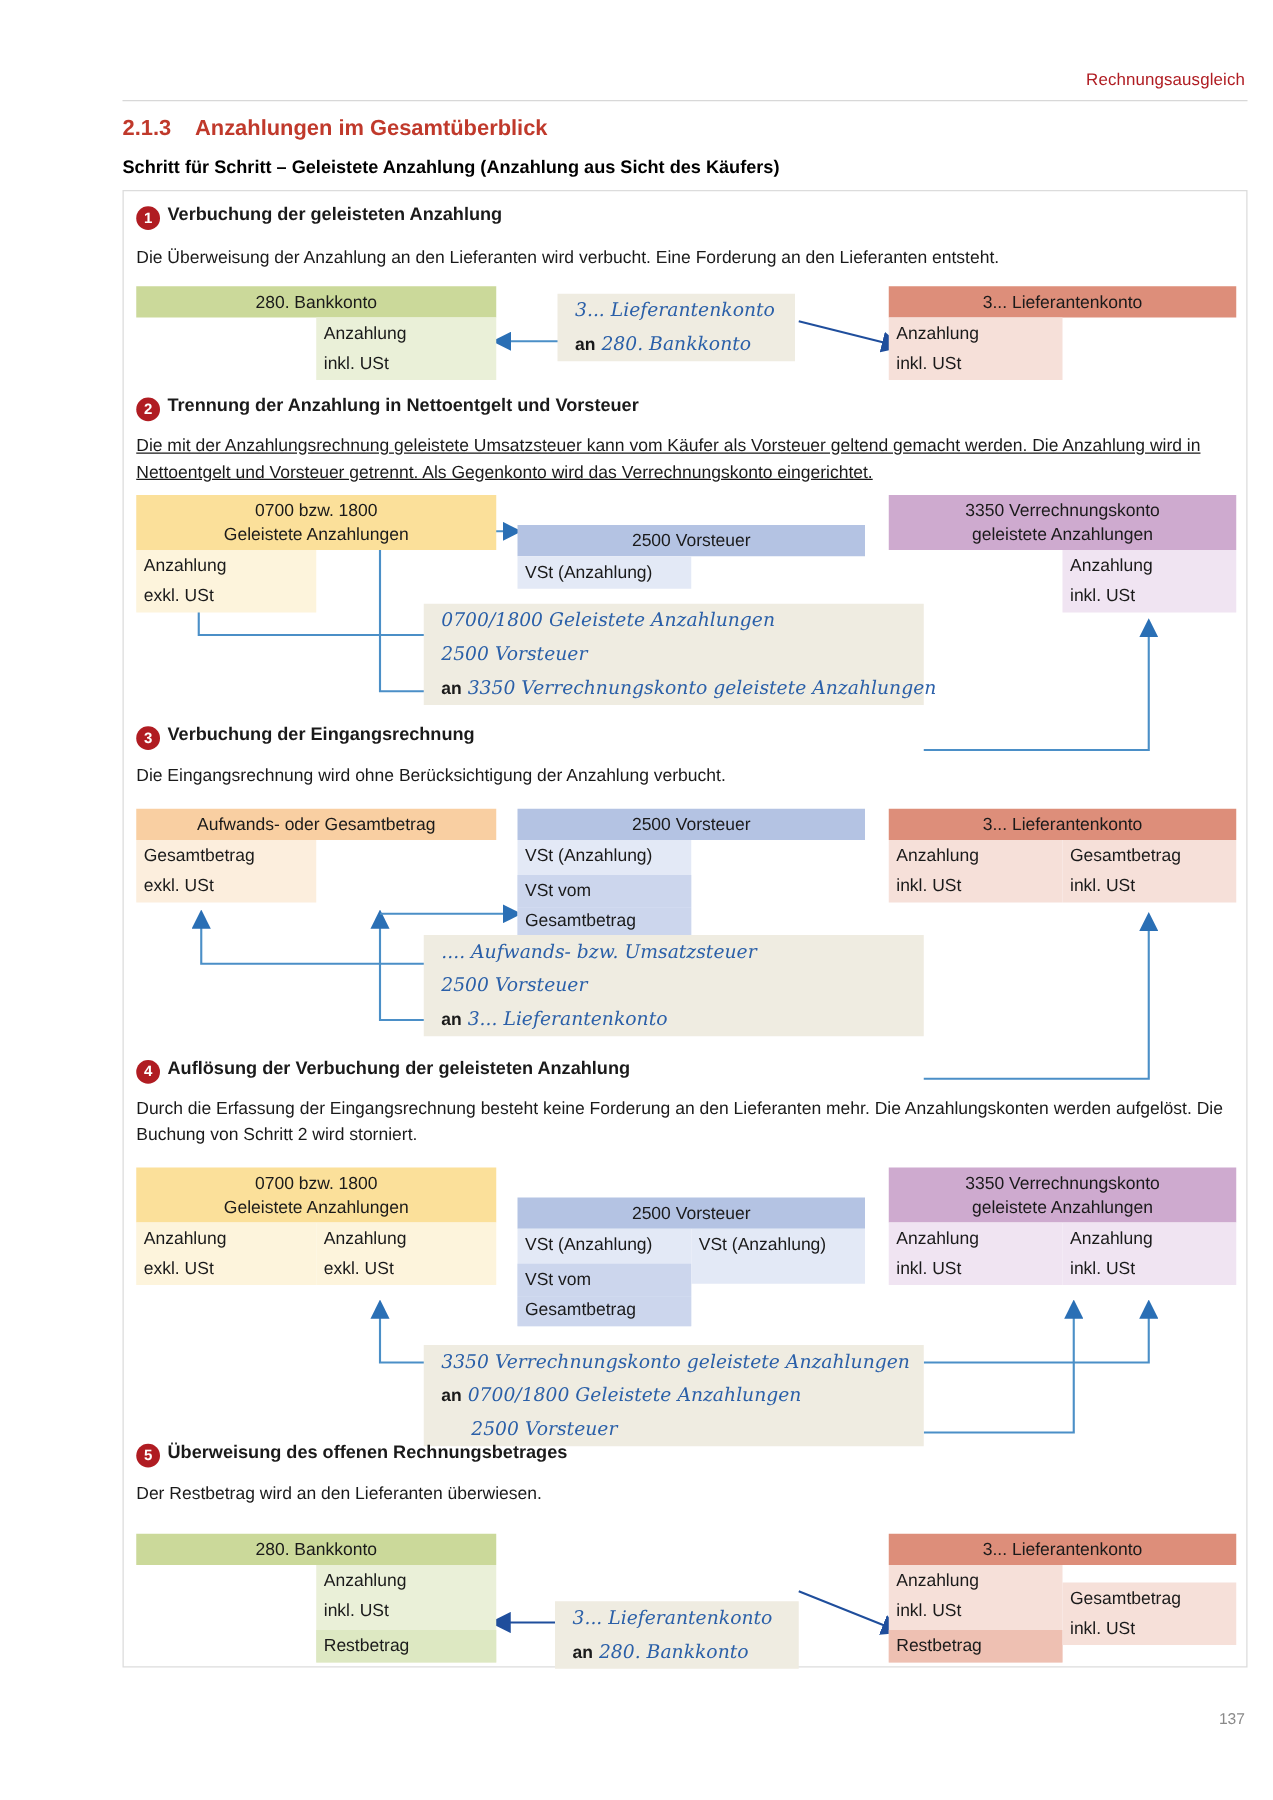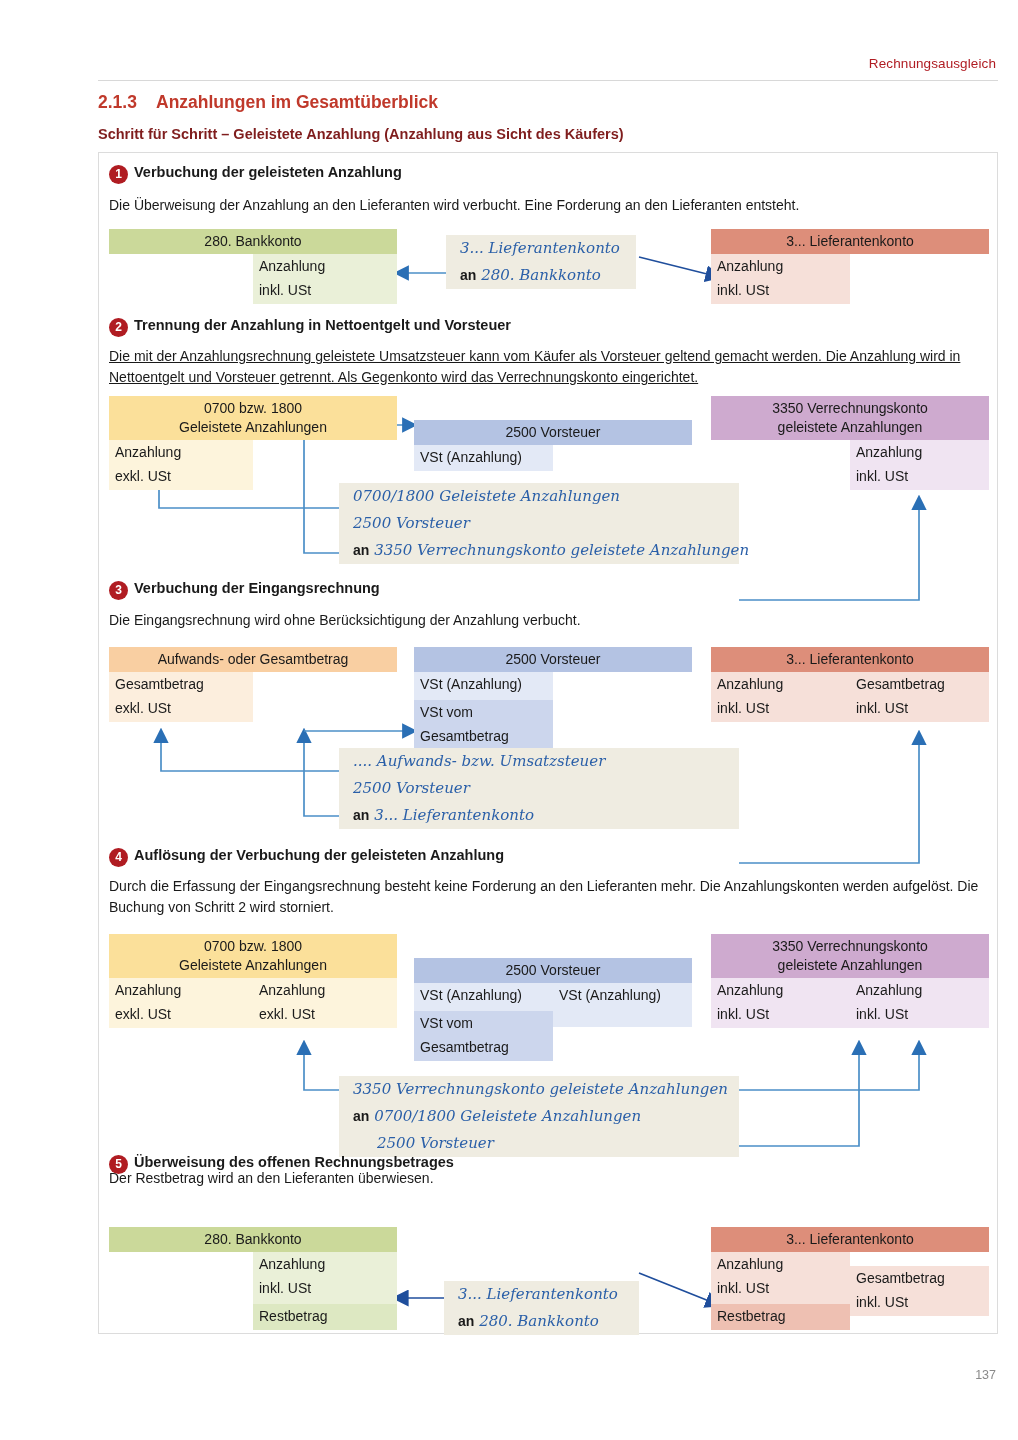--- a/index.html
+++ b/index.html
@@ -12,21 +12,21 @@
     color:#b01c22; letter-spacing:.1px; }
   .head-rule { position:absolute; left:70px; top:80px; width:900px; height:1px;
     background:#d8d8d8; }
   .side-tab { position:absolute; right:0px; top:100px; width:22px; height:248px;
     background:#b01c22; }
 
   .sec-num-title { position:absolute; left:70px; top:92px; font-size:17.5px;
     font-weight:bold; color:#c0392b; }
   .sec-num-title .num { display:inline-block; width:58px; }
   .sub-title { position:absolute; left:70px; top:126px; font-size:14.5px;
-    font-weight:bold; color:#7f1d1d; }
+    font-weight:bold; color:#000000; }
 
   
   .frame { position:absolute; left:70px; top:152px; width:900px; height:1182px;
     border:1px solid #dcdcdc; background:#fff; }
 
   
   .step { position:absolute; left:0; width:900px; }
   .step-head { position:relative; height:24px; }
   .badge { position:absolute; left:10px; top:0px; width:19px; height:19px;
     border-radius:50%; background:#b01c22; color:#fff; font-size:12px;
@@ -312,21 +312,21 @@
       <div class="jline"><span>3350 Verrechnungskonto geleistete Anzahlungen</span></div>
       <div class="jline"><span class="an">an</span> <span>0700/1800 Geleistete Anzahlungen</span></div>
       <div class="jline indent"><span>2500 Vorsteuer</span></div>
     </div>
 
     <div class="step" style="top:1002px;">
       <div class="step-head">
         <div class="badge">5</div>
         <div class="step-title">Überweisung des offenen Rechnungsbetrages</div>
       </div>
-      <div class="step-desc" style="top:13px;">Der Restbetrag wird an den Lieferanten überwiesen.</div>
+      <div class="step-desc" style="top:29px;">Der Restbetrag wird an den Lieferanten überwiesen.</div>
     </div>
 
     <div class="tacct" style="left:10px; top:1074px; width:288px;">
       <div class="thead" style="background:#cbd99a;">280. Bankkonto</div>
       <div class="tbody">
         <div class="side"></div>
         <div class="side" style="background:#eaf0d8;">
           <div class="cell">Anzahlung</div>
           <div class="cell" style="padding-top:0;">inkl. USt</div>
           <div class="cell" style="background:#dde8c2; margin-top:2px;">Restbetrag</div>

